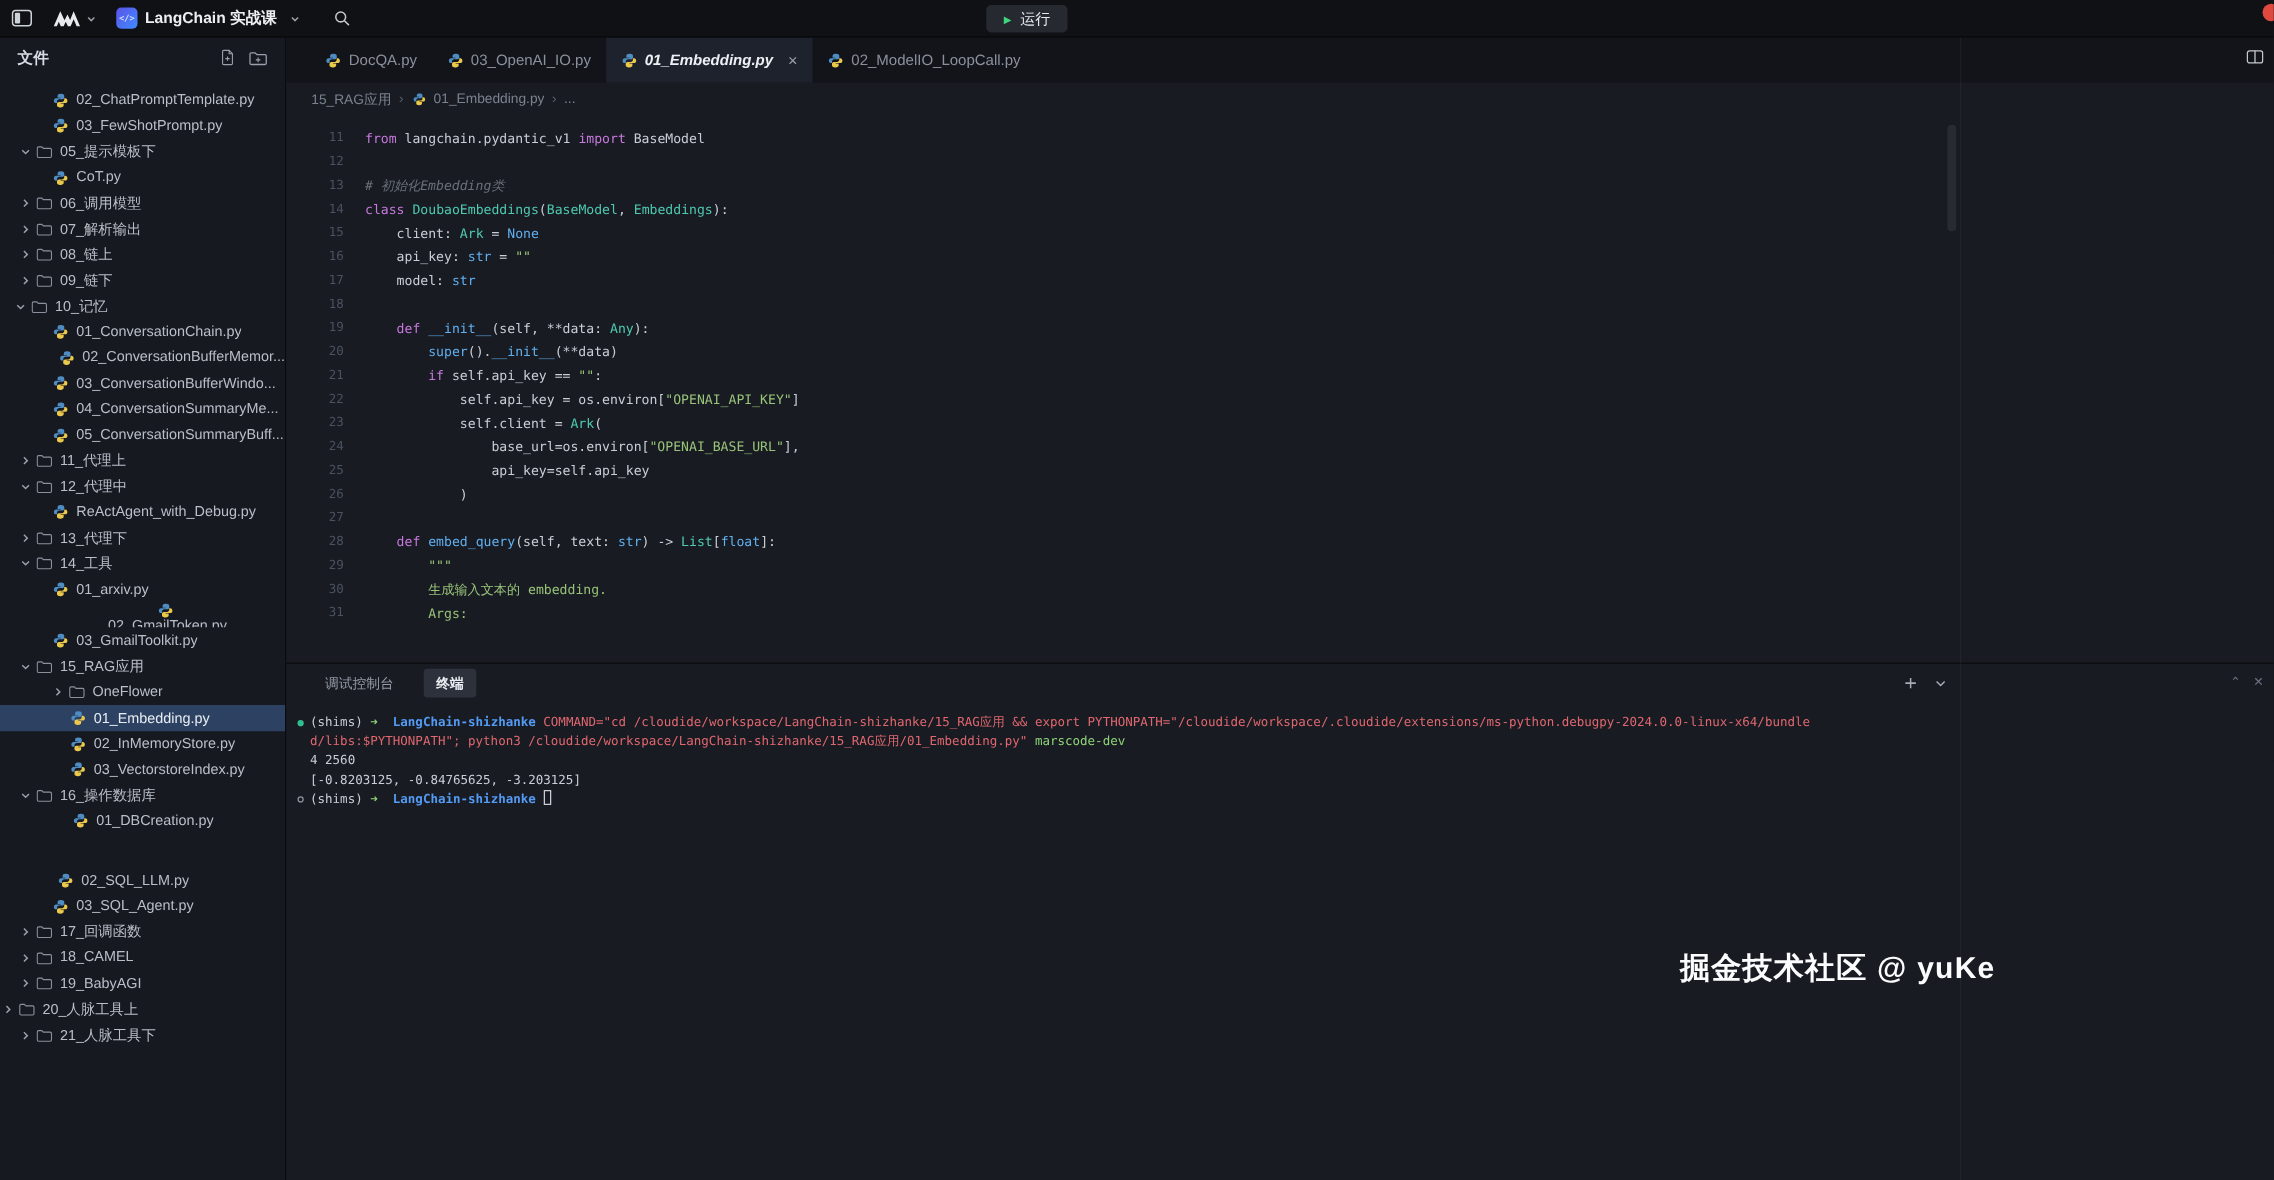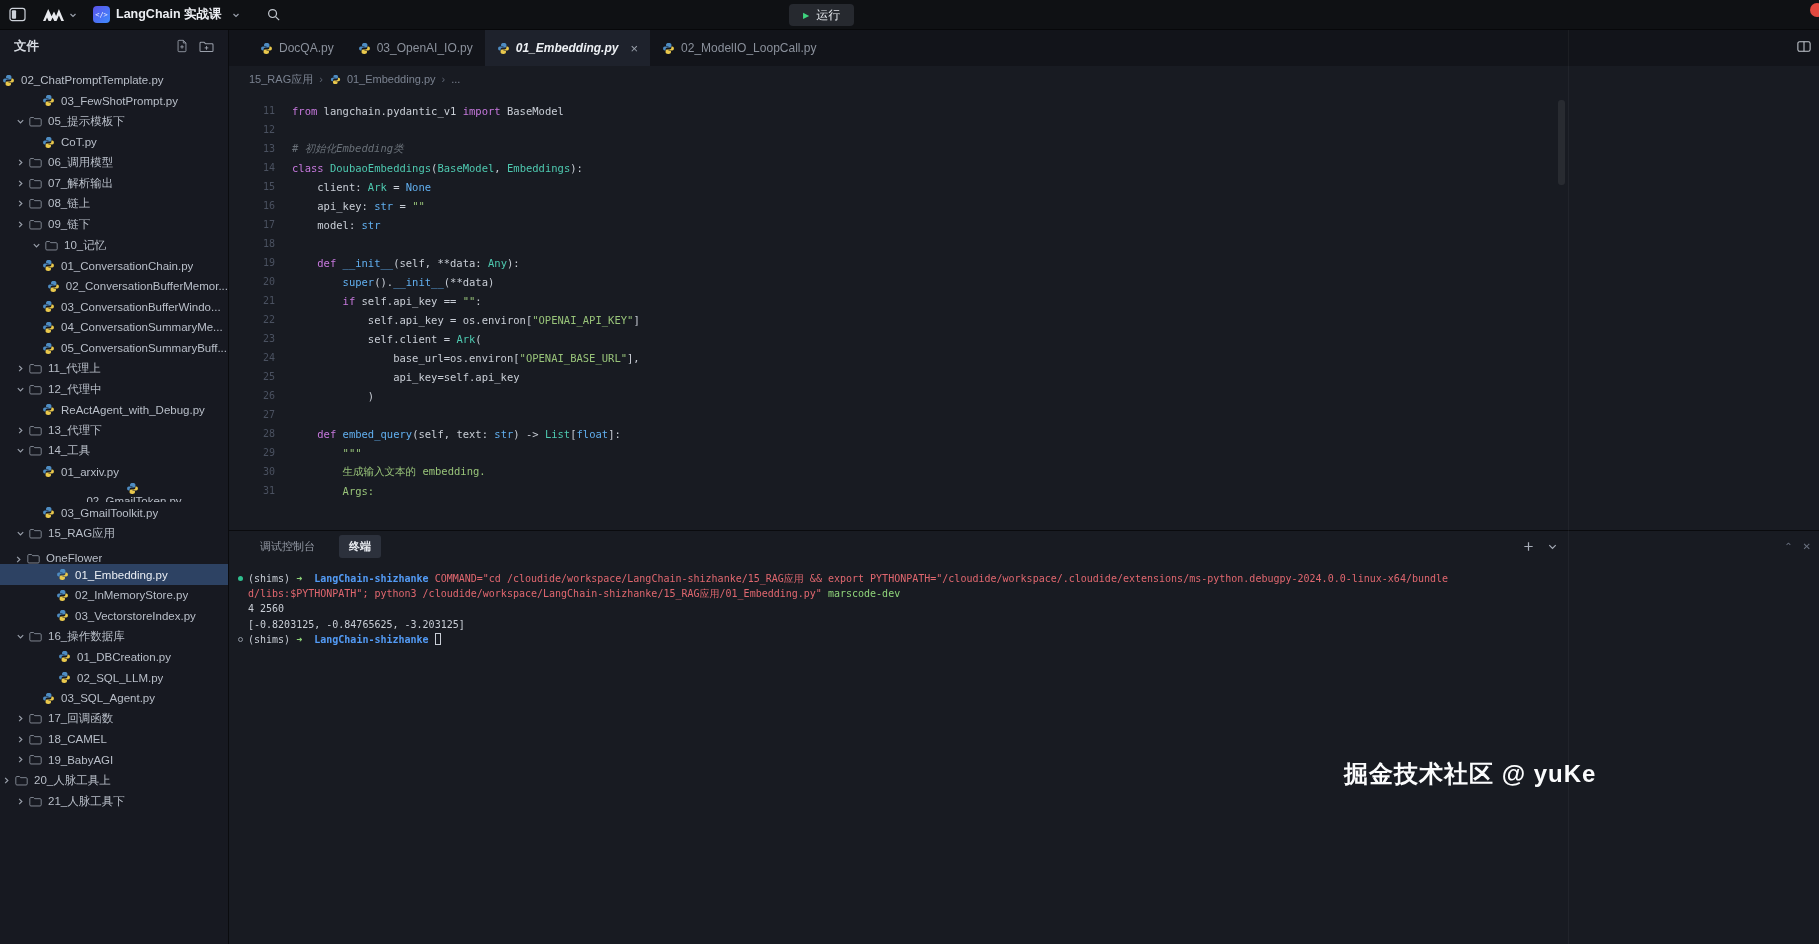--- a/index.html
+++ b/index.html
@@ -160,21 +160,21 @@
         </span>
       <span>
           <svg width="15" height="13" viewBox="0 0 16 14">
             <path fill="none" stroke="#9aa0ab" stroke-width="1.1" d="M1 3.5c0-.6.4-1 1-1h3.4L7 4h7c.6 0 1 .4 1 1v6.5c0 .6-.4 1-1 1H2c-.6 0-1-.4-1-1z"></path>
             <path stroke="#9aa0ab" d="M8 6.5v4M6 8.5h4" fill="none"></path>
           </svg>
         </span>
     </span>
   </div>
   <div class="tree">
-      <div class="tree-item" style="">
+      <div class="tree-item" style="padding-left: 40px;">
         <span class="ficon">
           <svg width="13" height="13" viewBox="0 0 24 24">
             <path fill="#4e8cc2" d="M11.9 2c-2.6 0-4.4 1-4.4 3v2.6h4.5v.8H5.1C3.2 8.4 2 10 2 12s1.2 3.6 3.1 3.6h1.6v-2.4c0-1.8 1.5-3.2 3.3-3.2h4.6c1.5 0 2.8-1.3 2.8-2.8V5c0-2-1.9-3-4.5-3z"></path>
             <path fill="#e9c84c" d="M12.1 22c2.6 0 4.4-1 4.4-3v-2.6H12v-.8h6.9c1.9 0 3.1-1.6 3.1-3.6s-1.2-3.6-3.1-3.6h-1.6v2.4c0 1.8-1.5 3.2-3.3 3.2H9.4c-1.5 0-2.8 1.3-2.8 2.8V19c0 2 1.9 3 4.5 3z"></path>
           </svg>
         </span>
         <span class="tlabel">02_ChatPromptTemplate.py</span>
       </div>
       <div class="tree-item" style="padding-left: 40px;">
         <span class="ficon">
@@ -252,21 +252,21 @@
             <path fill="none" stroke="#9aa0ab" stroke-width="1.3" d="M3.5 2l3 3-3 3"></path>
           </svg>
         </span>
         <span class="ficon">
           <svg width="13" height="11" viewBox="0 0 16 13">
             <path fill="none" stroke="#8a919c" stroke-width="1.1" d="M1 3c0-.8.5-1.4 1.3-1.4h3.2L7 3h6.7c.8 0 1.3.6 1.3 1.4v6.2c0 .8-.5 1.4-1.3 1.4H2.3C1.5 12 1 11.4 1 10.6z"></path>
           </svg>
         </span>
         <span class="tlabel">09_链下</span>
       </div>
-      <div class="tree-item" style="padding-left: 30px;">
+      <div class="tree-item" style="padding-left: 10px;">
         <span class="chev">
           <svg width="9" height="9" viewBox="0 0 10 10">
             <path fill="none" stroke="#9aa0ab" stroke-width="1.3" d="M2 3.5l3 3 3-3"></path>
           </svg>
         </span>
         <span class="ficon">
           <svg width="13" height="11" viewBox="0 0 16 13">
             <path fill="none" stroke="#8a919c" stroke-width="1.1" d="M1 3c0-.8.5-1.4 1.3-1.4h3.2L7 3h6.7c.8 0 1.3.6 1.3 1.4v6.2c0 .8-.5 1.4-1.3 1.4H2.3C1.5 12 1 11.4 1 10.6z"></path>
           </svg>
         </span>
@@ -411,21 +411,21 @@
             <path fill="none" stroke="#9aa0ab" stroke-width="1.3" d="M2 3.5l3 3 3-3"></path>
           </svg>
         </span>
         <span class="ficon">
           <svg width="13" height="11" viewBox="0 0 16 13">
             <path fill="none" stroke="#8a919c" stroke-width="1.1" d="M1 3c0-.8.5-1.4 1.3-1.4h3.2L7 3h6.7c.8 0 1.3.6 1.3 1.4v6.2c0 .8-.5 1.4-1.3 1.4H2.3C1.5 12 1 11.4 1 10.6z"></path>
           </svg>
         </span>
         <span class="tlabel">15_RAG应用</span>
       </div>
-      <div class="tree-item" style="padding-left: 12px; align-items: flex-end;">
+      <div class="tree-item" style="padding-left: 40px;">
         <span class="chev">
           <svg width="9" height="9" viewBox="0 0 10 10">
             <path fill="none" stroke="#9aa0ab" stroke-width="1.3" d="M3.5 2l3 3-3 3"></path>
           </svg>
         </span>
         <span class="ficon">
           <svg width="13" height="11" viewBox="0 0 16 13">
             <path fill="none" stroke="#8a919c" stroke-width="1.1" d="M1 3c0-.8.5-1.4 1.3-1.4h3.2L7 3h6.7c.8 0 1.3.6 1.3 1.4v6.2c0 .8-.5 1.4-1.3 1.4H2.3C1.5 12 1 11.4 1 10.6z"></path>
           </svg>
         </span>
@@ -473,21 +473,21 @@
       </div>
       <div class="tree-item" style="padding-left: 56px;">
         <span class="ficon">
           <svg width="13" height="13" viewBox="0 0 24 24">
             <path fill="#4e8cc2" d="M11.9 2c-2.6 0-4.4 1-4.4 3v2.6h4.5v.8H5.1C3.2 8.4 2 10 2 12s1.2 3.6 3.1 3.6h1.6v-2.4c0-1.8 1.5-3.2 3.3-3.2h4.6c1.5 0 2.8-1.3 2.8-2.8V5c0-2-1.9-3-4.5-3z"></path>
             <path fill="#e9c84c" d="M12.1 22c2.6 0 4.4-1 4.4-3v-2.6H12v-.8h6.9c1.9 0 3.1-1.6 3.1-3.6s-1.2-3.6-3.1-3.6h-1.6v2.4c0 1.8-1.5 3.2-3.3 3.2H9.4c-1.5 0-2.8 1.3-2.8 2.8V19c0 2 1.9 3 4.5 3z"></path>
           </svg>
         </span>
         <span class="tlabel">01_DBCreation.py</span>
       </div>
-      <div class="tree-item" style="padding-left: 56px;">
+      <div class="tree-item" style="padding-left: 44px; margin-top: 27px;">
         <span class="ficon">
           <svg width="13" height="13" viewBox="0 0 24 24">
             <path fill="#4e8cc2" d="M11.9 2c-2.6 0-4.4 1-4.4 3v2.6h4.5v.8H5.1C3.2 8.4 2 10 2 12s1.2 3.6 3.1 3.6h1.6v-2.4c0-1.8 1.5-3.2 3.3-3.2h4.6c1.5 0 2.8-1.3 2.8-2.8V5c0-2-1.9-3-4.5-3z"></path>
             <path fill="#e9c84c" d="M12.1 22c2.6 0 4.4-1 4.4-3v-2.6H12v-.8h6.9c1.9 0 3.1-1.6 3.1-3.6s-1.2-3.6-3.1-3.6h-1.6v2.4c0 1.8-1.5 3.2-3.3 3.2H9.4c-1.5 0-2.8 1.3-2.8 2.8V19c0 2 1.9 3 4.5 3z"></path>
           </svg>
         </span>
         <span class="tlabel">02_SQL_LLM.py</span>
       </div>
       <div class="tree-item" style="padding-left: 40px;">
         <span class="ficon">

